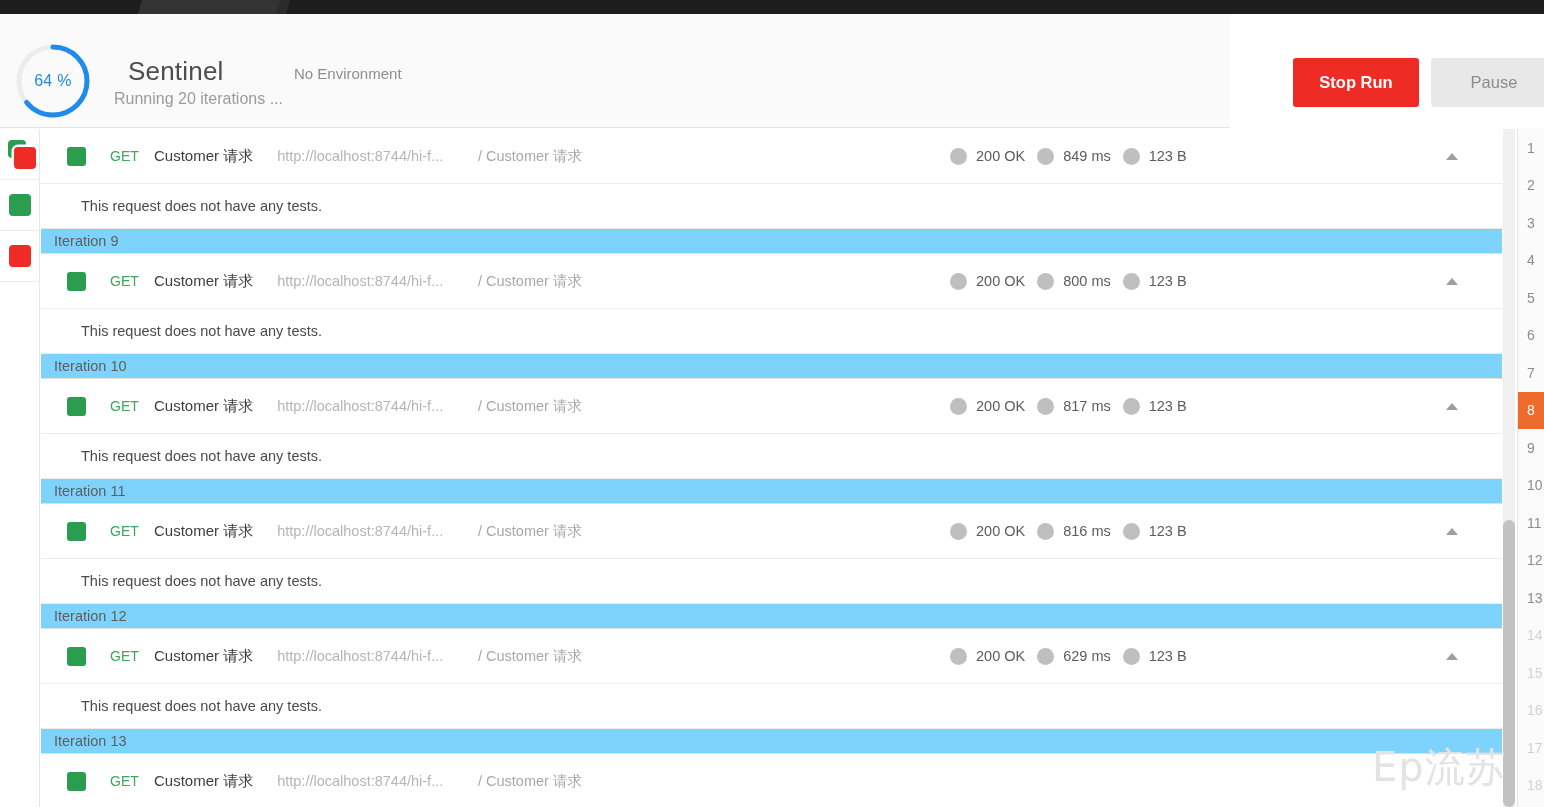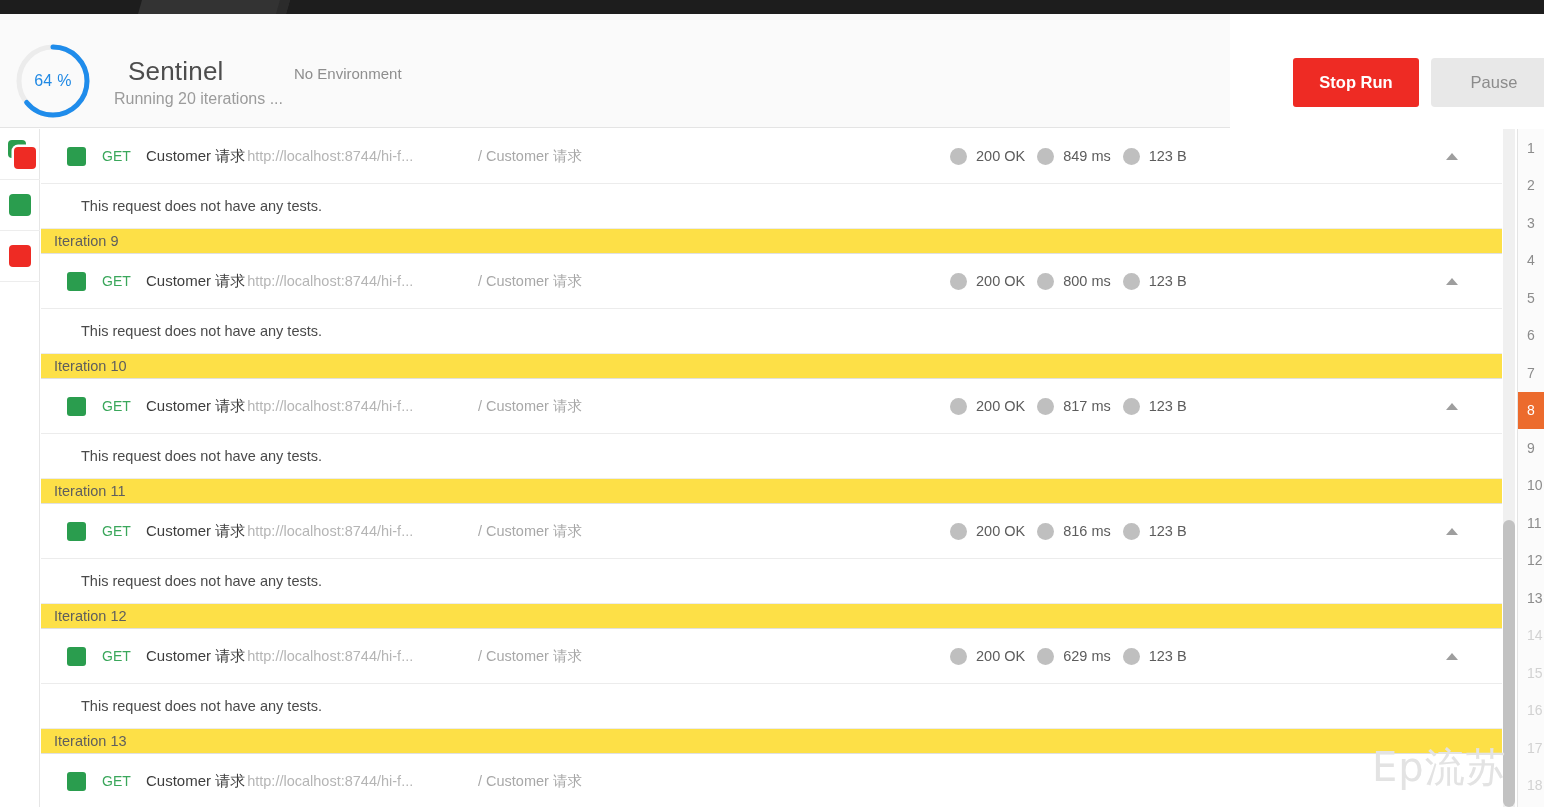--- a/index.html
+++ b/index.html
@@ -99,48 +99,48 @@
 
   
   .content {
     position: absolute; left: 41px; top: 129px;
     width: 1461px; height: 678px;
     background: #ffffff;
     overflow: hidden;
   }
   .iter-header {
     height: 25px;
-    background: #fde047;
+    background: #7dd3fc;
     border-bottom: 1px solid #e0e0e0;
     display: flex; align-items: center;
     padding-left: 13px;
     font-size: 14.5px; color: #5e5e5e;
   }
   .req-row {
     position: relative;
     height: 55px;
     background: #ffffff;
     border-bottom: 1px solid #ececec;
     display: flex; align-items: center;
     cursor: pointer;
   }
   .req-status-sq {
     width: 19px; height: 19px; border-radius: 3px;
     background: #2a9d4e; margin-left: 26px; flex: 0 0 auto;
   }
   .req-method {
-    width: 44px; margin-left: 16px;
+    width: 44px; margin-left: 24px;
     font-size: 14px; color: #3aa75b; flex: 0 0 auto;
   }
   .req-name {
     font-size: 15px; color: #3d3d3d; flex: 0 0 auto;
     white-space: nowrap;
   }
   .req-url {
-    margin-left: 2px; font-size: 14.5px; color: #b5b5b5;
+    margin-left: 24px; font-size: 14.5px; color: #b5b5b5;
     flex: 0 0 auto; white-space: nowrap;
   }
   .req-path {
     position: absolute; left: 437px;
     font-size: 14.5px; color: #a8a8a8; white-space: nowrap;
   }
   .meta-group {
     position: absolute; left: 880px;
     display: flex; align-items: center; padding-left: 29px;
   }

